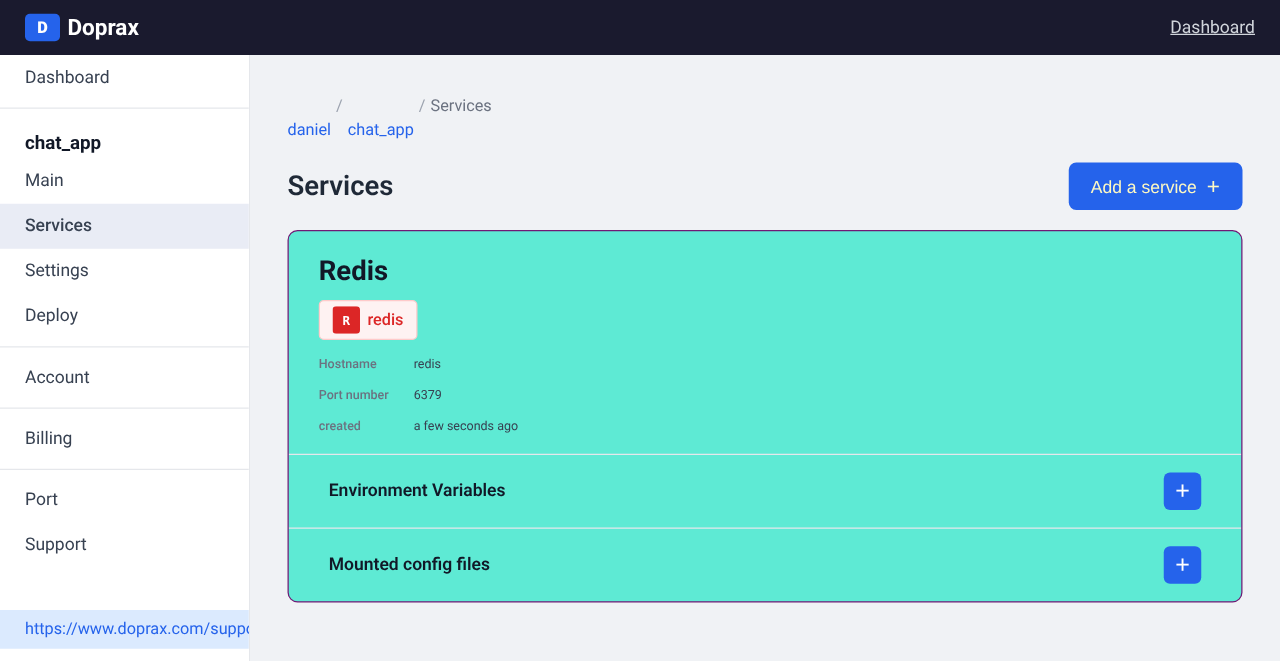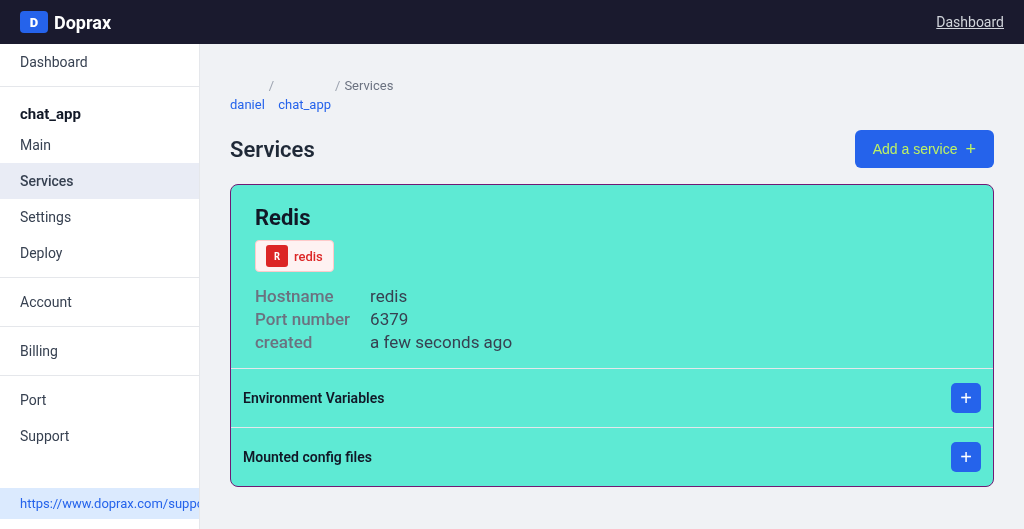--- a/index.html
+++ b/index.html
@@ -115,21 +115,21 @@
       justify-content: space-between;
       padding: 10px 30px 16px 30px;
     }
     .page-title {
       font-size: 22px;
       font-weight: 600;
       color: #1f2937;
     }
     .add-service-btn {
       background: #2563eb;
-      color: #bef264;
+      color: #fef9c3;
       border: none;
       padding: 10px 18px;
       border-radius: 6px;
       font-size: 14px;
       font-weight: 500;
       cursor: pointer;
       display: flex;
       align-items: center;
       gap: 8px;
     }
@@ -165,34 +165,34 @@
       border-radius: 4px;
       padding: 4px 10px;
       font-size: 13px;
       color: #dc2626;
       font-weight: 500;
       margin-bottom: 14px;
     }
     .service-meta {
       display: grid;
       grid-template-columns: auto 1fr;
-      gap: 3px 20px;
-      font-size: 17px;
+      gap: 14px 20px;
+      font-size: 10px;
       color: #374151;
       margin-bottom: 4px;
     }
     .meta-label {
       color: #6b7280;
       font-weight: 500;
     }
 
     
     .section-row {
       border-top: 1px solid #e5e7eb;
-      padding: 14px 12px;
+      padding: 14px 32px;
       display: flex;
       align-items: center;
       justify-content: space-between;
     }
     .section-label {
       font-size: 14px;
       font-weight: 600;
       color: #111827;
     }
     .section-plus-btn {

